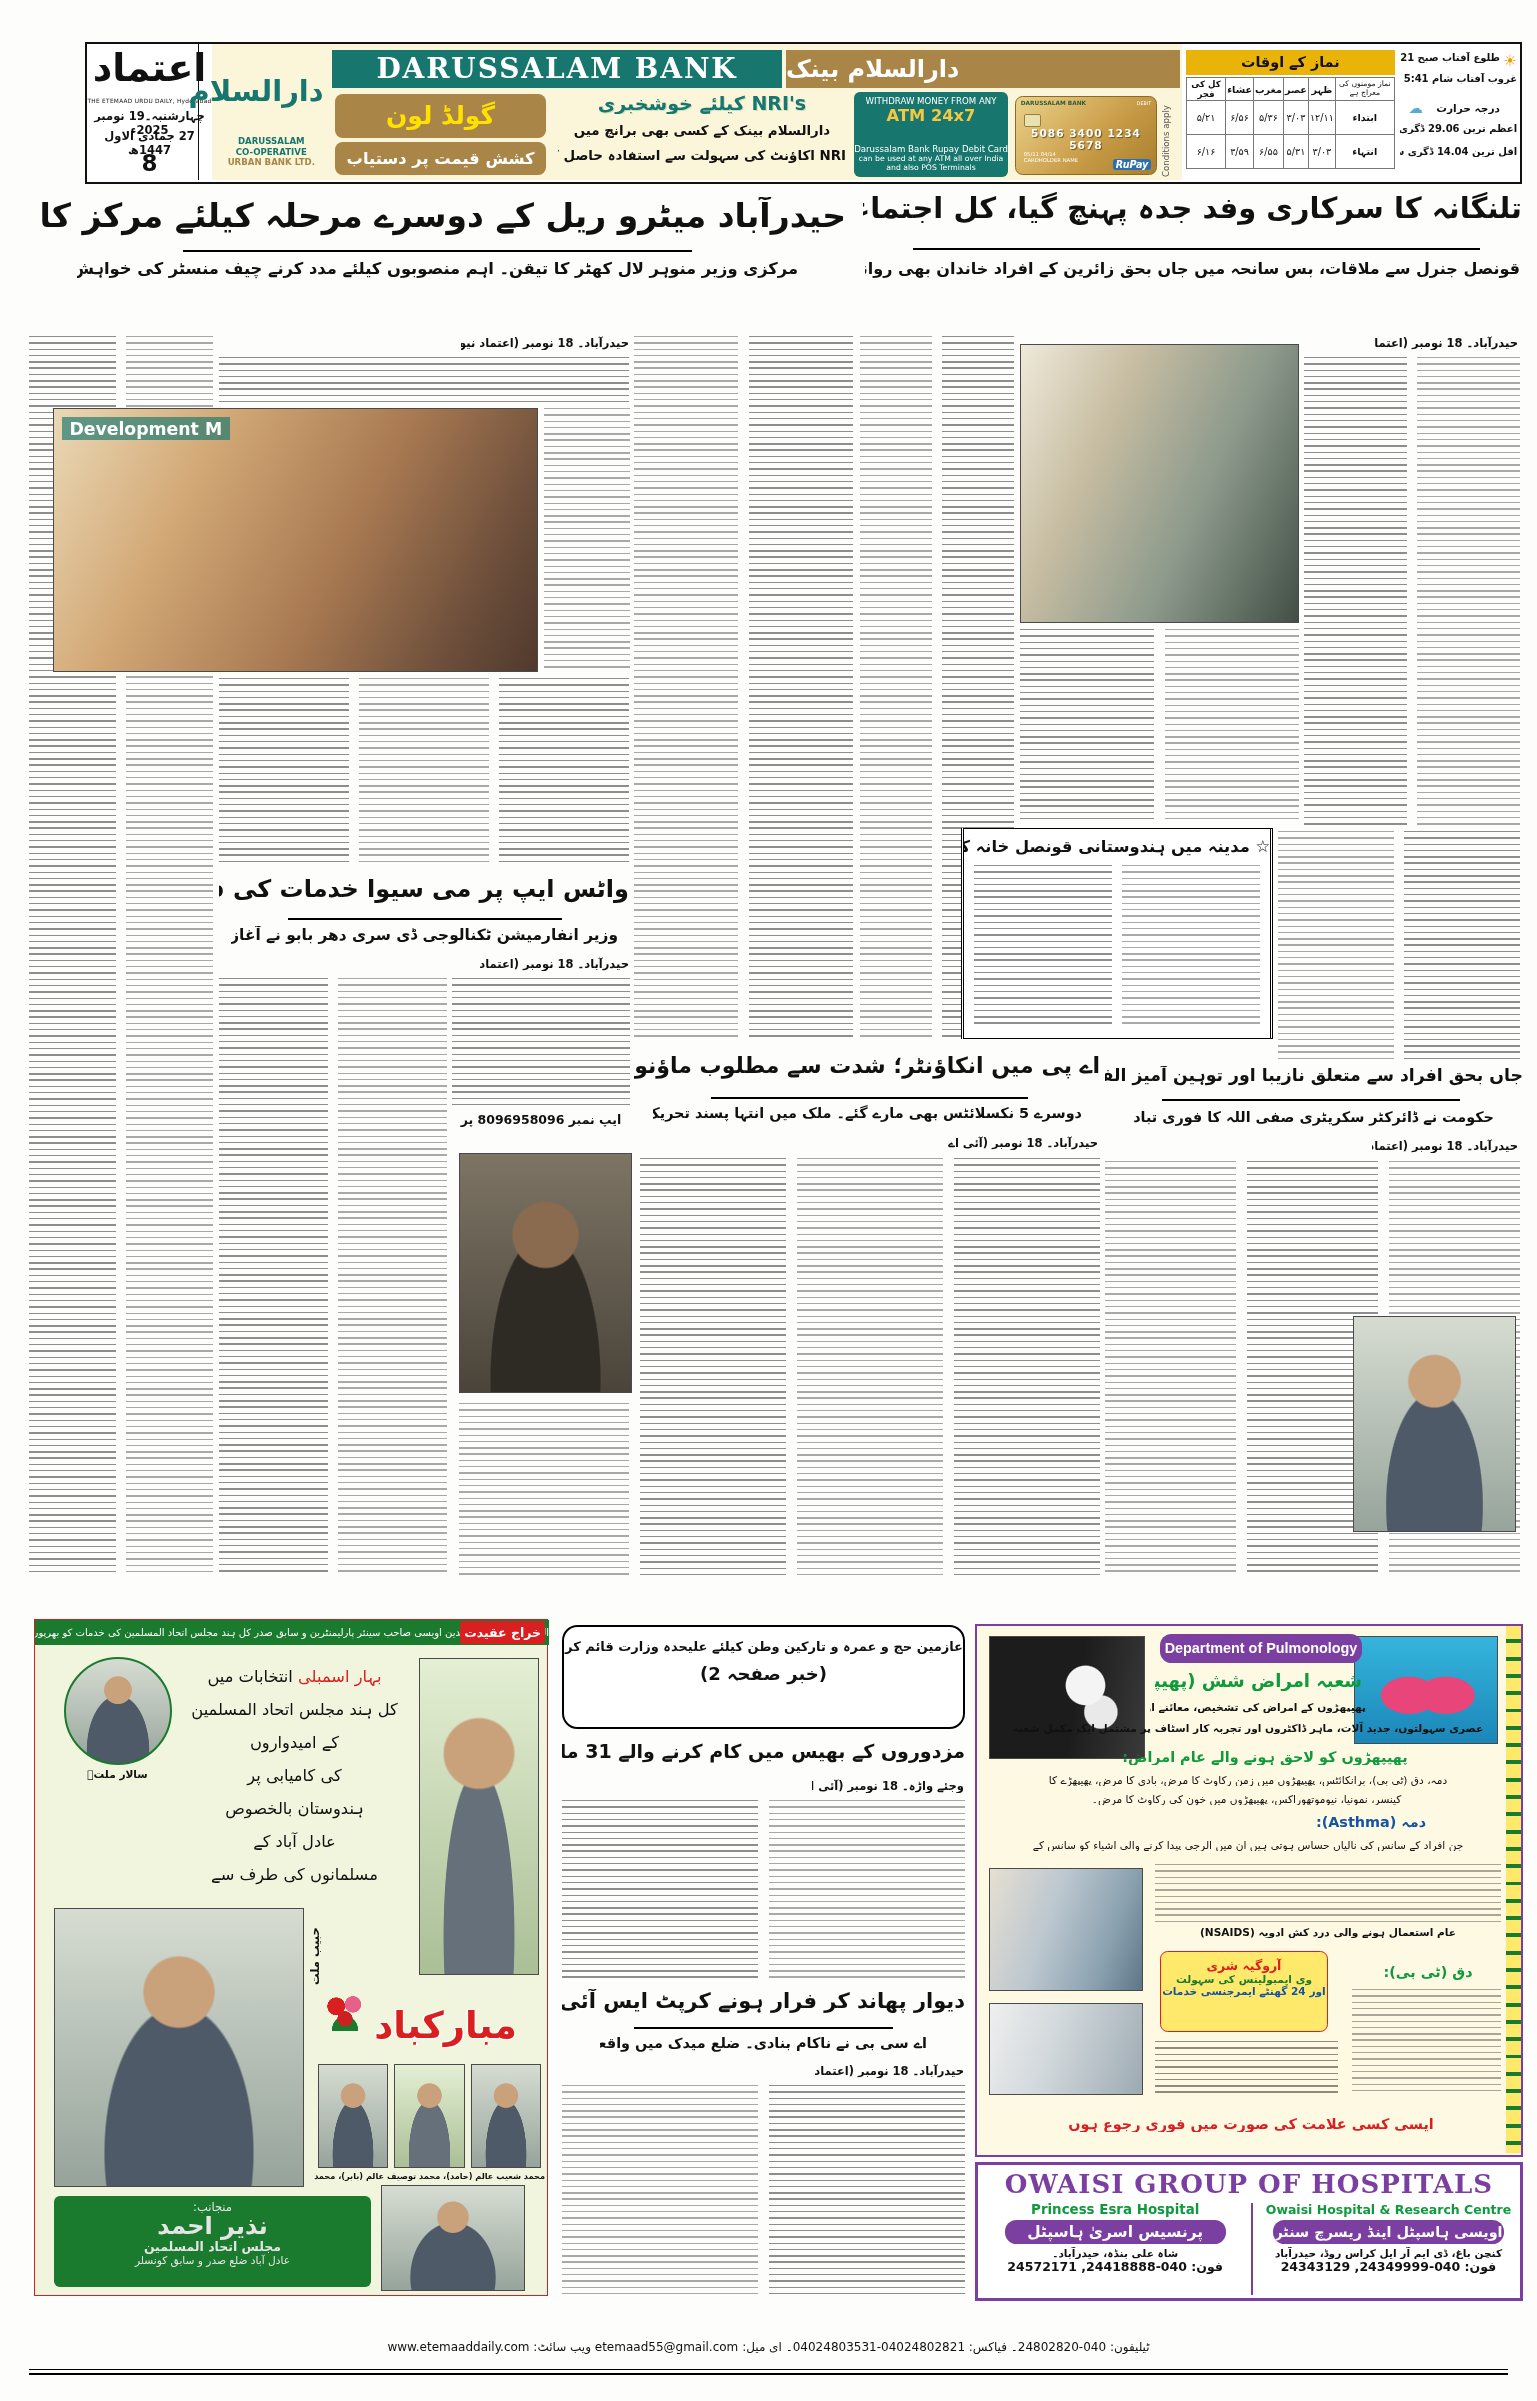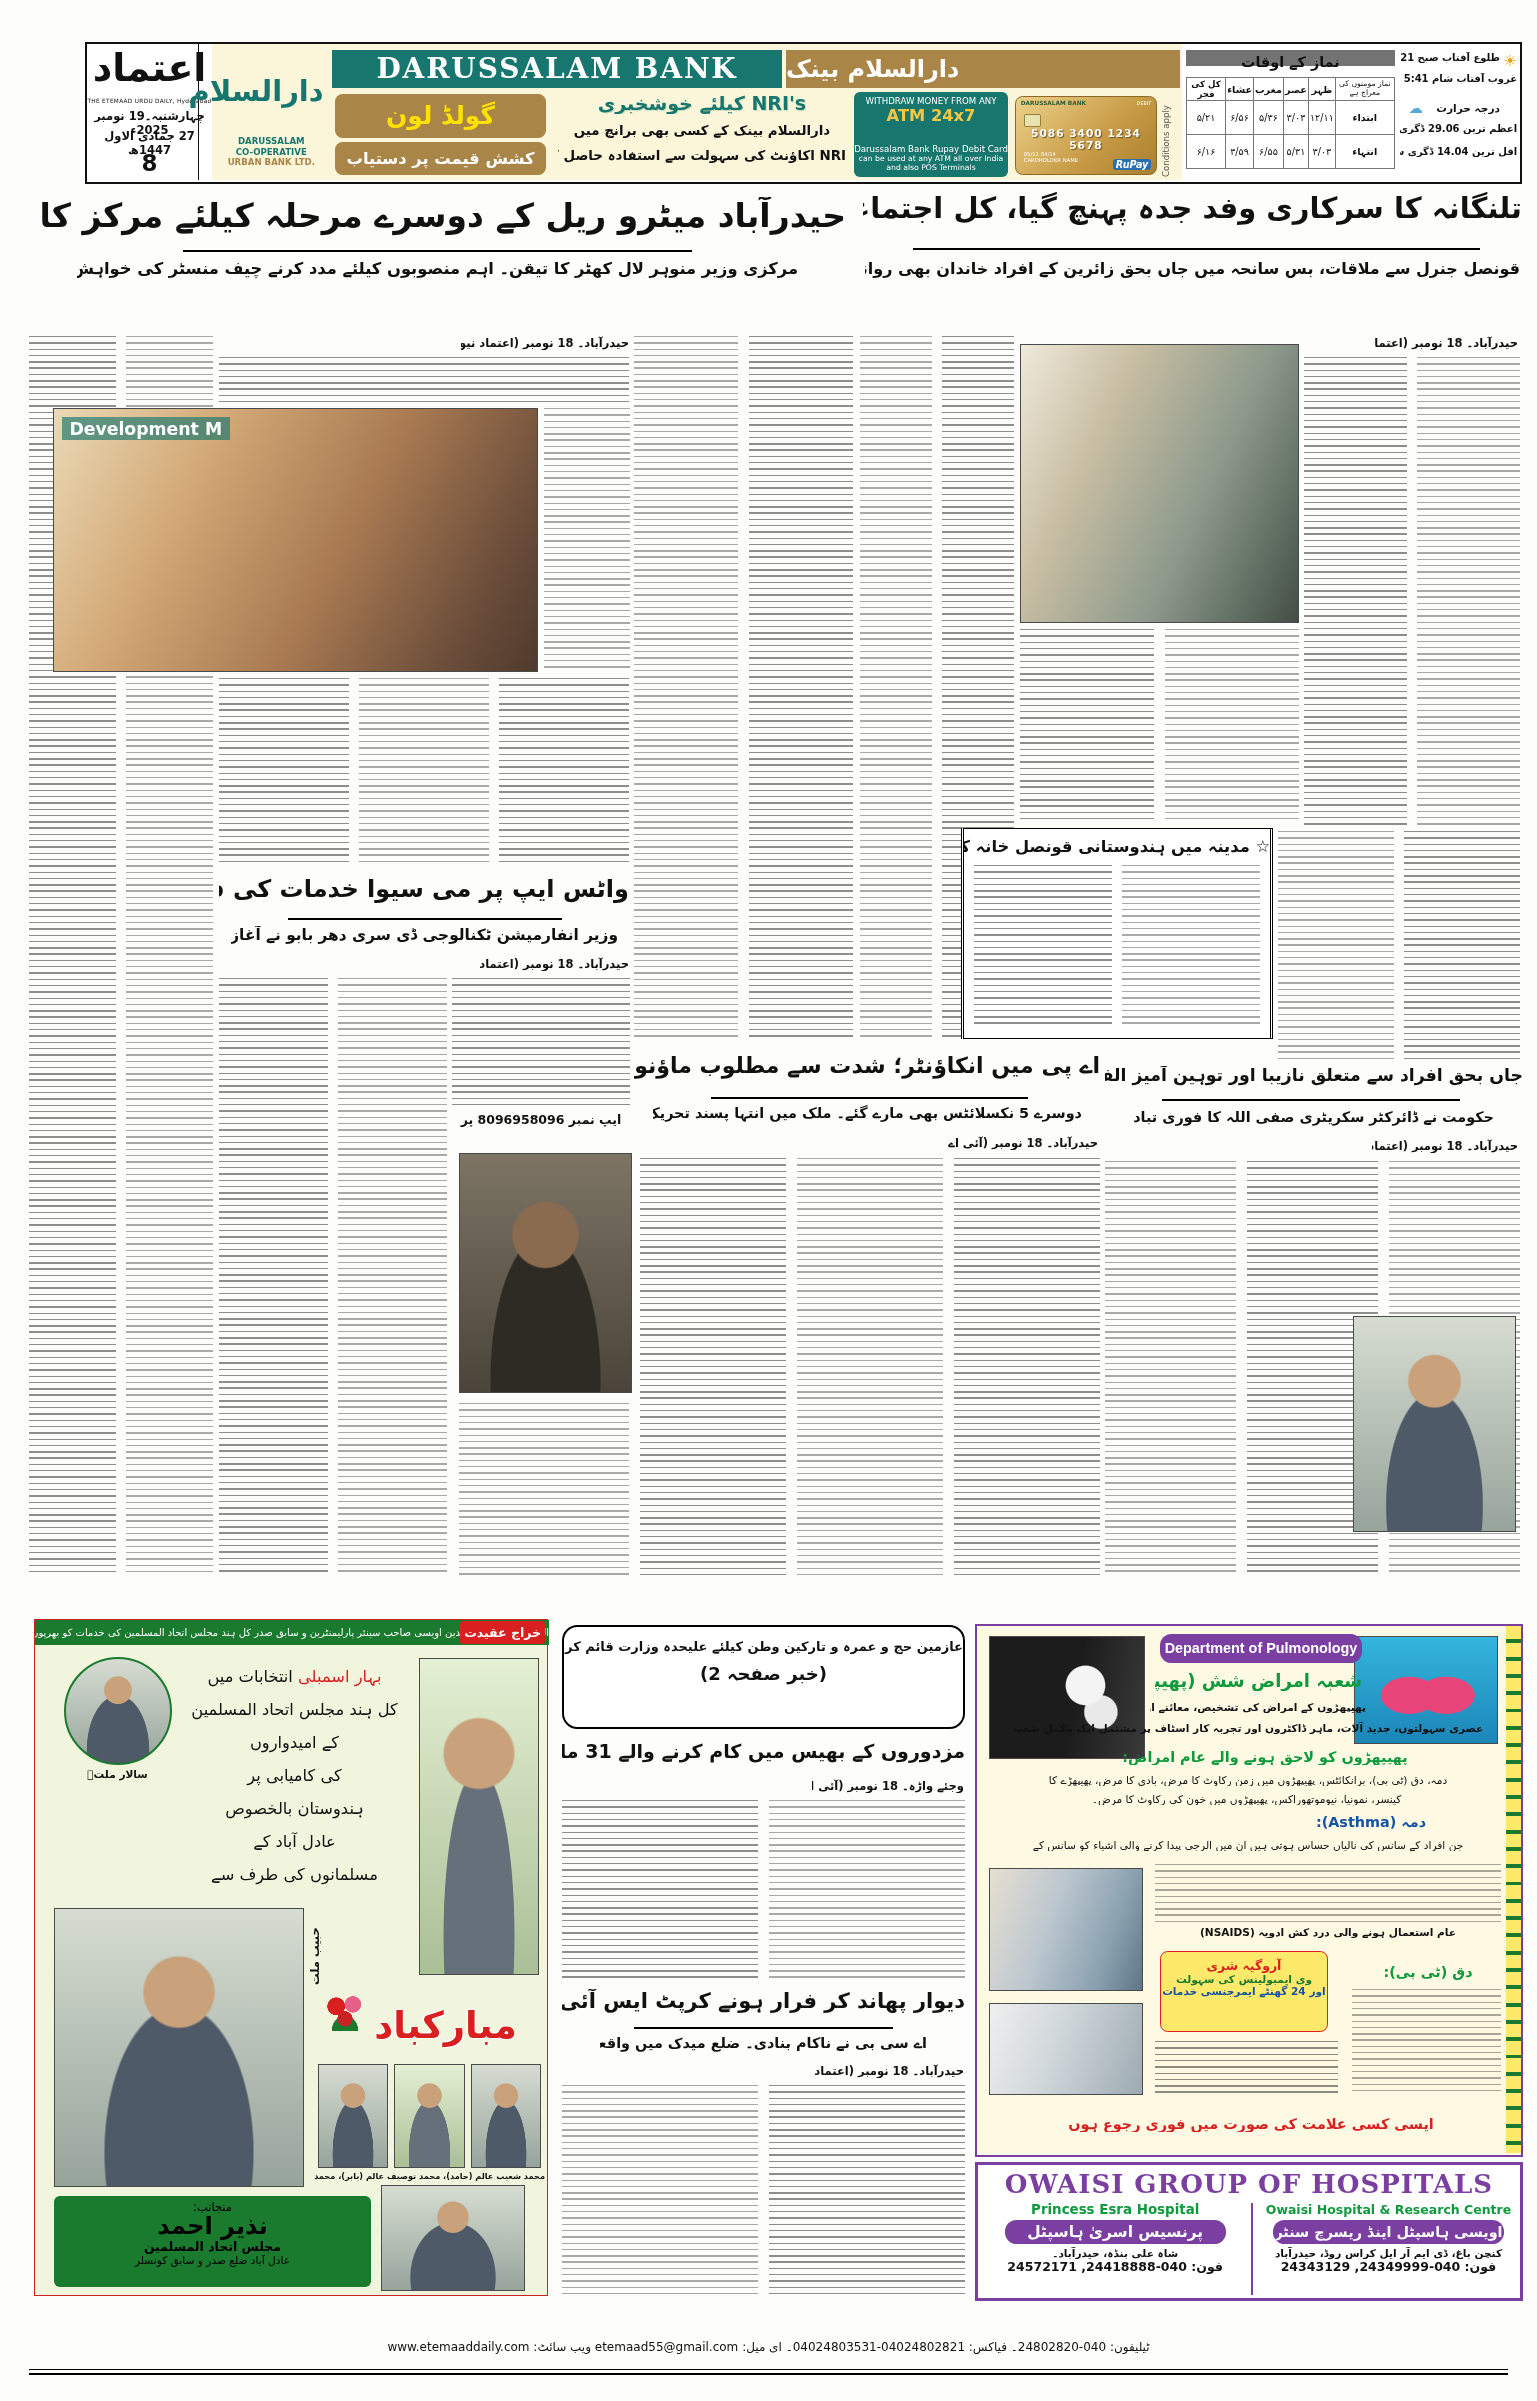--- a/index.html
+++ b/index.html
@@ -71,21 +71,21 @@
         <div style="font-size:10.6px;font-weight:700;letter-spacing:1px;margin-top:21px;text-align:center;text-shadow:1px 1px 1px #6b5420">5086 3400 1234 5678</div>
         <div style="font-size:5.3px;text-align:left;padding-left:7.7px">05/11  04/14</div>
         <div style="font-size:5.3px;text-align:left;padding-left:7.7px">CARDHOLDER NAME</div>
         <div class="abs" style="right:4.8px;bottom:3.8px;font-size:9.6px;font-weight:700;font-style:italic;color:#fff;background:#2a6fb0;border-radius:2.9px;padding:0 2.9px">RuPay</div>
         <div class="abs" style="right:4.8px;top:3.8px;font-size:4.8px">DEBIT</div>
       </div>
       <div class="abs vtext" style="left:949px;top:50px;height:83px;font-size:8.6px;color:#555">Conditions apply</div>
     </div>
 
     <div class="abs" style="left:1095px;top:0;width:337px;height:136px;background:#fff">
-      <div class="abs ur" style="left:3.8px;top:5.8px;width:209px;height:16px;background:#737373;font-size:14.4px;font-weight:700;text-align:center;line-height:25px">نماز کے اوقات</div>
+      <div class="abs ur" style="left:3.8px;top:5.8px;width:209px;height:25px;background:#eab308;font-size:14.4px;font-weight:700;text-align:center;line-height:25px">نماز کے اوقات</div>
       <table class="ur" style="position:absolute;left:3.8px;top:33px;width:209px;border-collapse:collapse;font-size:9.6px;text-align:center">
         <tbody>
             <tr>
           <td style="border:1px solid #777;width:56px;font-size:7.7px;line-height:8.6px;padding:1px">نماز مومنوں کی معراج ہے</td>
           <td style="border:1px solid #777;font-weight:700">ظہر</td>
           <td style="border:1px solid #777;font-weight:700">عصر</td>
           <td style="border:1px solid #777;font-weight:700">مغرب</td>
           <td style="border:1px solid #777;font-weight:700">عشاء</td>
           <td style="border:1px solid #777;font-weight:700;font-size:8.6px">کل کی فجر</td>
         </tr>
@@ -238,21 +238,21 @@
 
     <div class="abs ur b" style="left:317px;top:384px;width:187px;font-size:37px;color:#d91f1f;text-align:center;text-shadow:1.4px 1.4px 0 #fff,-1.4px -1.4px 0 #fff">مبارکباد</div>
 
     <div class="abs" style="left:283px;top:444px;width:223px;height:104px;display:flex;gap:5.8px">
       <div class="photo portrait" style="flex:1"></div>
       <div class="photo portrait green" style="flex:1"></div>
       <div class="photo portrait" style="flex:1"></div>
     </div>
     <div class="abs ur c nw" style="left:279px;top:551px;width:231px;font-size:8.2px;font-weight:700">محمد شعیب عالم (حامد)، محمد توصیف عالم (بابر)، محمد جاوید (پرنس)</div>
 
-    <div class="abs ur" style="left:19px;top:576px;width:317px;height:91px;background:#1a7a2e;color:#000000;text-align:center;border-radius:5.8px">
+    <div class="abs ur" style="left:19px;top:576px;width:317px;height:91px;background:#1a7a2e;color:#e5e5e5;text-align:center;border-radius:5.8px">
       <div style="font-size:11.5px;margin-top:3.8px">منجانب:</div>
       <div style="font-size:24px;font-weight:700;line-height:25px">نذیر احمد</div>
       <div style="font-size:12.5px;font-weight:700">مجلس اتحاد المسلمین</div>
       <div style="font-size:10.6px">عادل آباد ضلع صدر و سابق کونسلر</div>
     </div>
     <div class="abs photo portrait" style="left:346px;top:565px;width:144px;height:106px"></div>
   </div>
 
   <div class="abs" style="left:562px;top:1625px;width:403px;height:104px;border:2.9px solid #000;border-radius:15.4px;background:#fff">
     <div class="ur b c nw" style="margin-top:11.5px;font-size:13px">عازمین حج و عمرہ و تارکین وطن کیلئے علیحدہ وزارت قائم کرنے کا مطالبہ</div>

